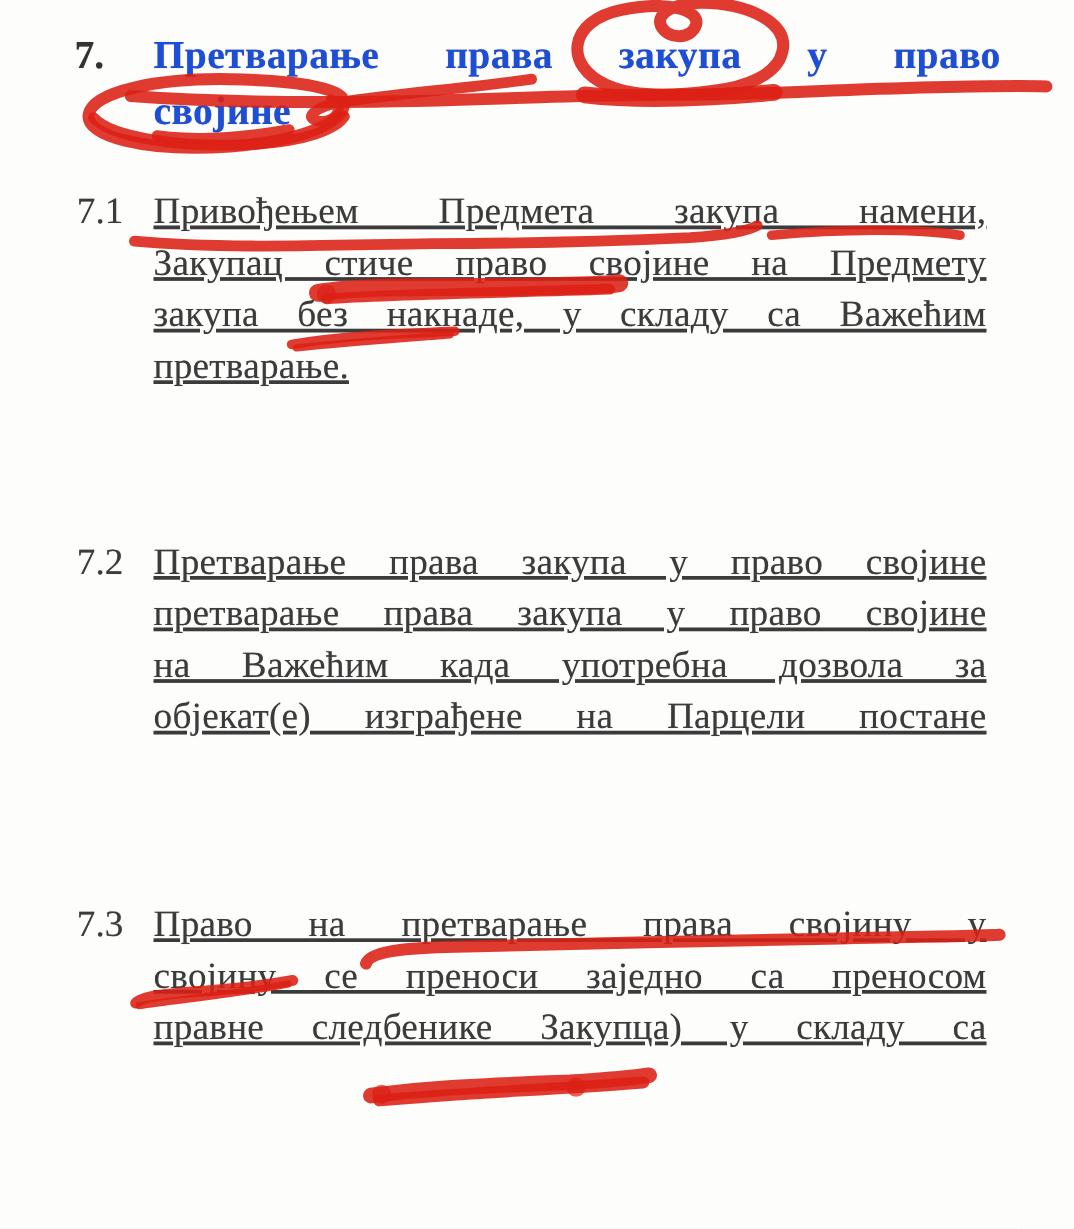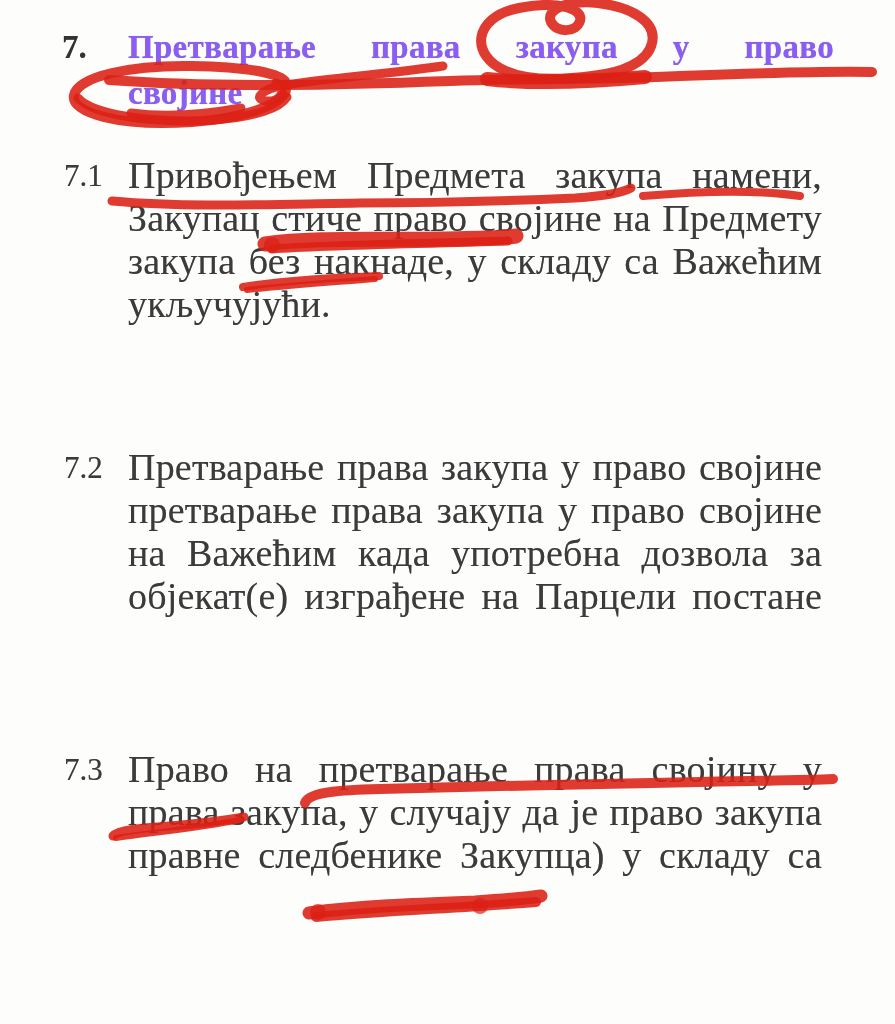--- a/index.html
+++ b/index.html
@@ -14,27 +14,28 @@
   .num{
     position:absolute;left:64px;top:0;
     font-size:31px;line-height:43px;
     text-shadow:0 0 0.6px rgba(55,55,55,0.5);
   }
   .title-num{font-weight:bold;font-size:33px;line-height:46px;left:62px;color:#333;}
   .para{position:absolute;left:0;width:895px;}
   .body-col{position:absolute;left:128px;top:0;width:694px;}
   .title-col{position:absolute;left:128px;top:0;width:706px;}
   .line{
-    font-size:38px;line-height:43px;height:43px;
+    font-size:31px;line-height:43px;height:43px;
     text-shadow:0 0 0.6px rgba(55,55,55,0.5);
     letter-spacing:0.2px;
+    text-decoration:underline;
   }
   .tline{
     font-size:33px;line-height:46px;height:46px;
-    font-weight:bold;color:#8b5cf6;
+    font-weight:bold;color:#1d4ed8;
     text-shadow:0 0 0.7px rgba(40,40,40,0.55);
     letter-spacing:0.3px;
   }
   .just{text-align:justify;text-align-last:justify;}
   .overlay{
     position:absolute;left:0;top:0;width:895px;height:1024px;
     pointer-events:none;
   }
   .overlay path{fill:none;stroke-linecap:round;stroke-linejoin:round;}
 </style>
@@ -50,39 +51,39 @@
       <div class="tline">својине</div>
     </div>
   </div>
 
   <div class="para" style="top:154px">
     <div class="num">7.1</div>
     <div class="body-col">
       <div class="line just">Привођењем Предмета закупа намени,</div>
       <div class="line just">Закупац стиче право својине на Предмету</div>
       <div class="line just">закупа без накнаде, у складу са Важећим</div>
-      <div class="line">укључујући.</div>
+      <div class="line">претварање.</div>
     </div>
   </div>
 
   <div class="para" style="top:446px">
     <div class="num">7.2</div>
     <div class="body-col">
       <div class="line just">Претварање права закупа у право својине</div>
       <div class="line just">претварање права закупа у право својине</div>
       <div class="line just">на Важећим када употребна дозвола за</div>
       <div class="line just">објекат(е) изграђене на Парцели постане</div>
     </div>
   </div>
 
   <div class="para" style="top:748px">
     <div class="num">7.3</div>
     <div class="body-col">
       <div class="line just">Право на претварање права својину у</div>
-      <div class="line just">права закупа, у случају да је право закупа</div>
+      <div class="line just">својину се преноси заједно са преносом</div>
       <div class="line just">правне следбенике Закупца) у складу са</div>
     </div>
   </div>
 
   <svg class="overlay" viewBox="0 0 895 1024" xmlns="http://www.w3.org/2000/svg">
     <g stroke="#dc2015" stroke-opacity="0.88">
 
       <path d="M 109 80 C 220 88 340 85 450 81 C 540 78 600 80 680 76 C 760 73 830 71 872 72" stroke-width="10"></path>
       <path d="M 487 79 C 530 84 580 83 645 77" stroke-width="14"></path>
 

